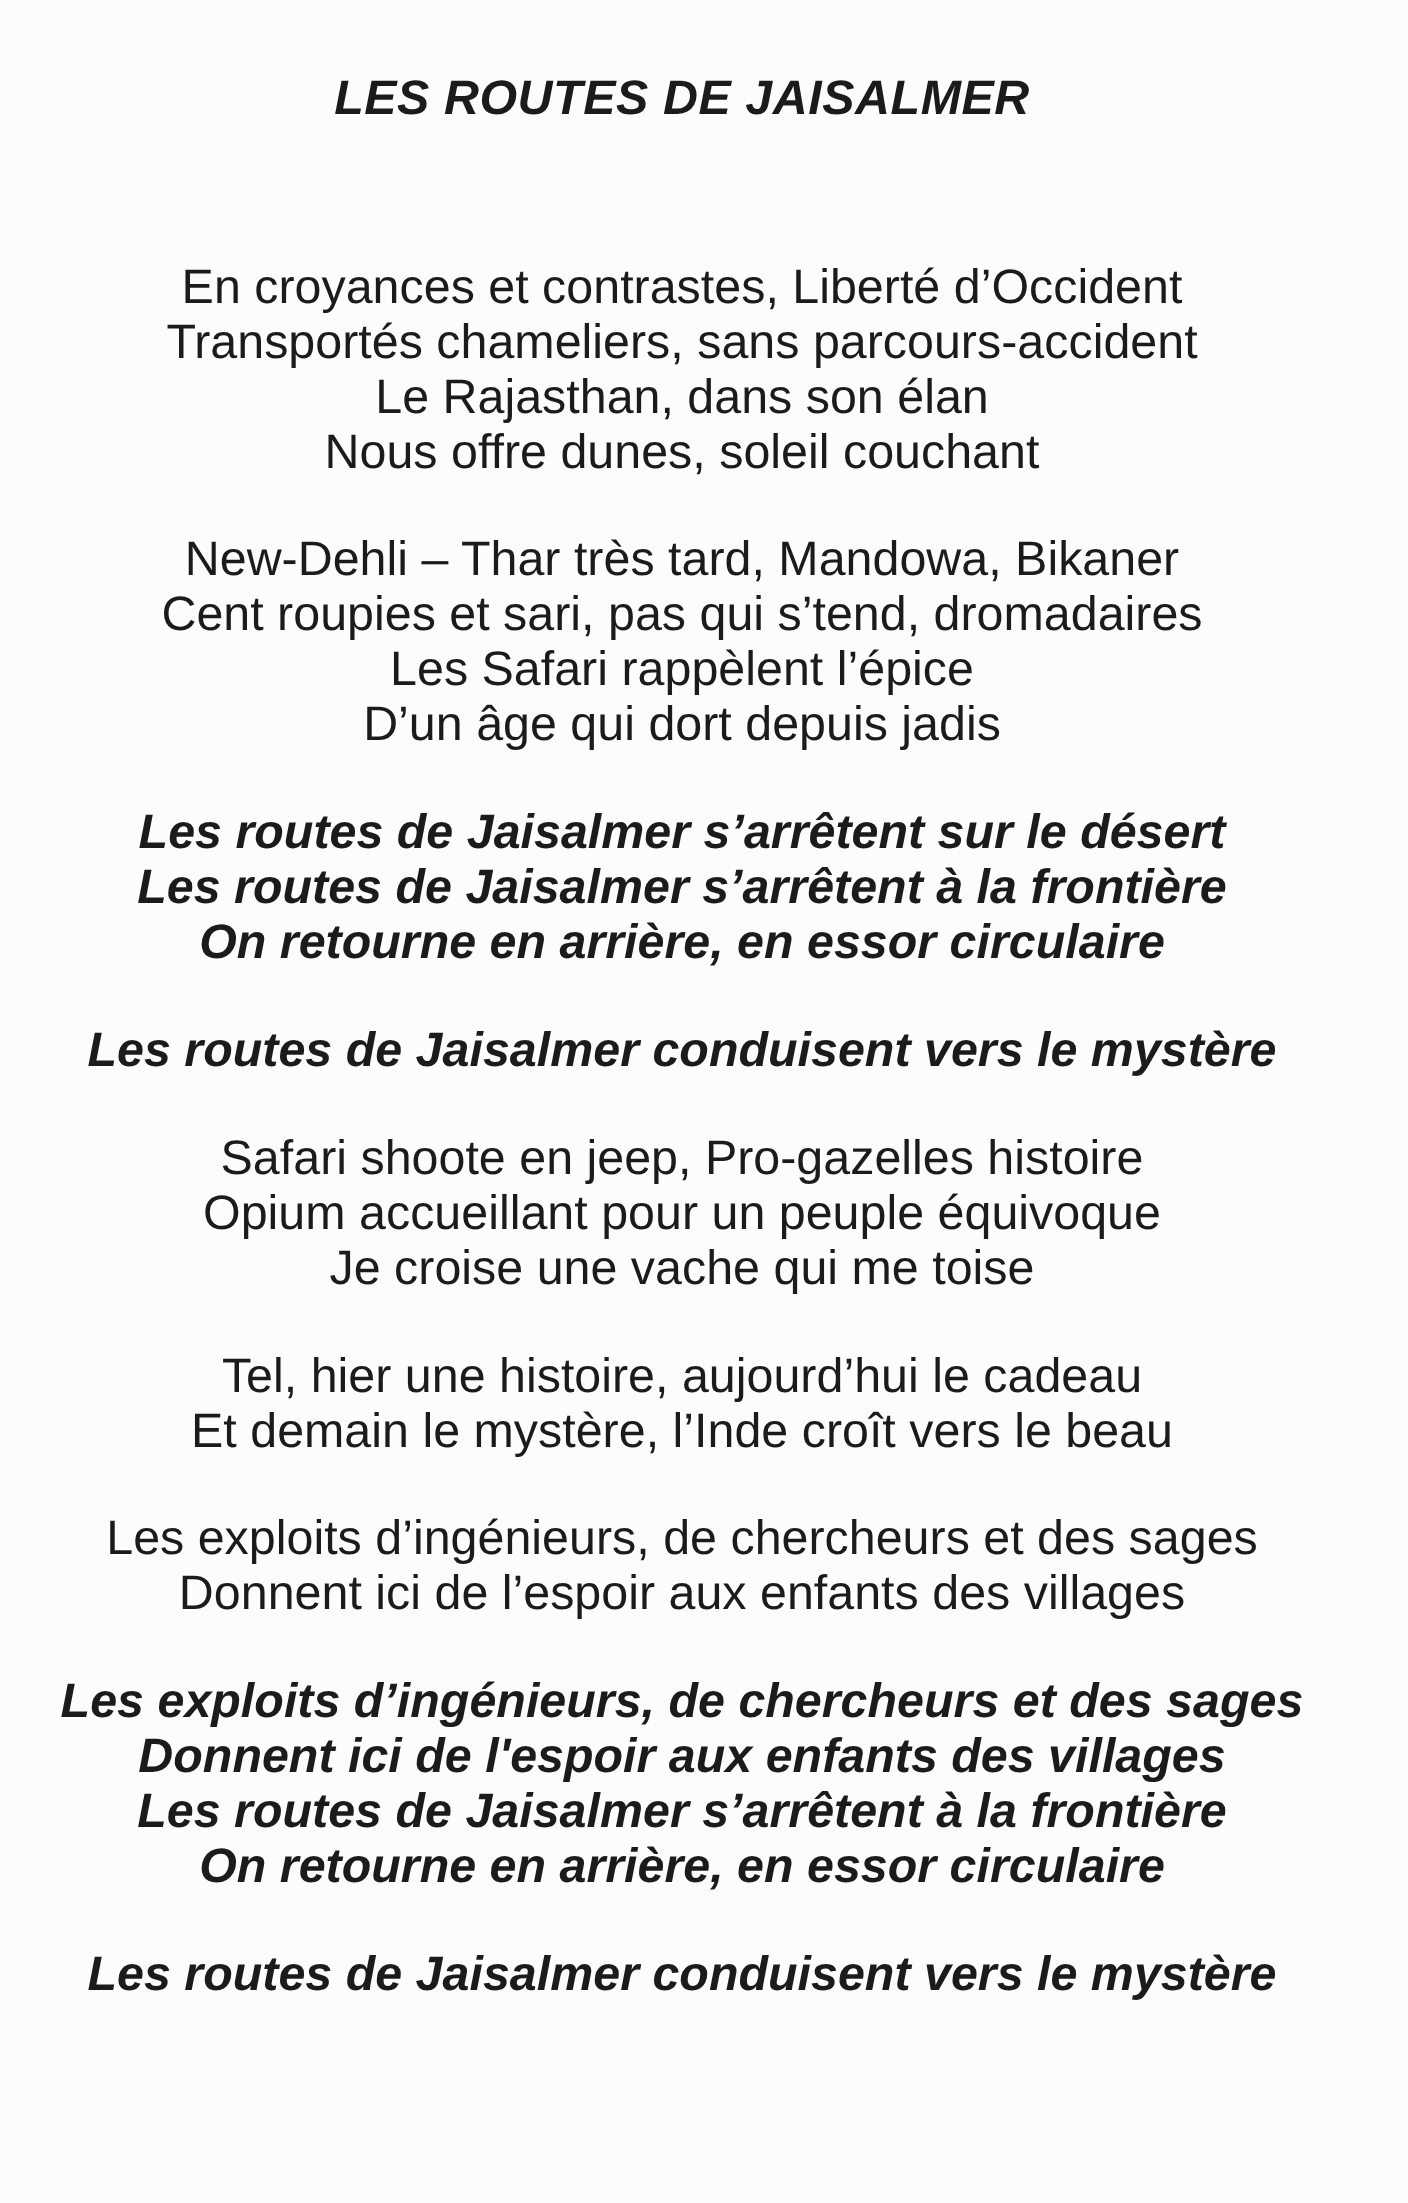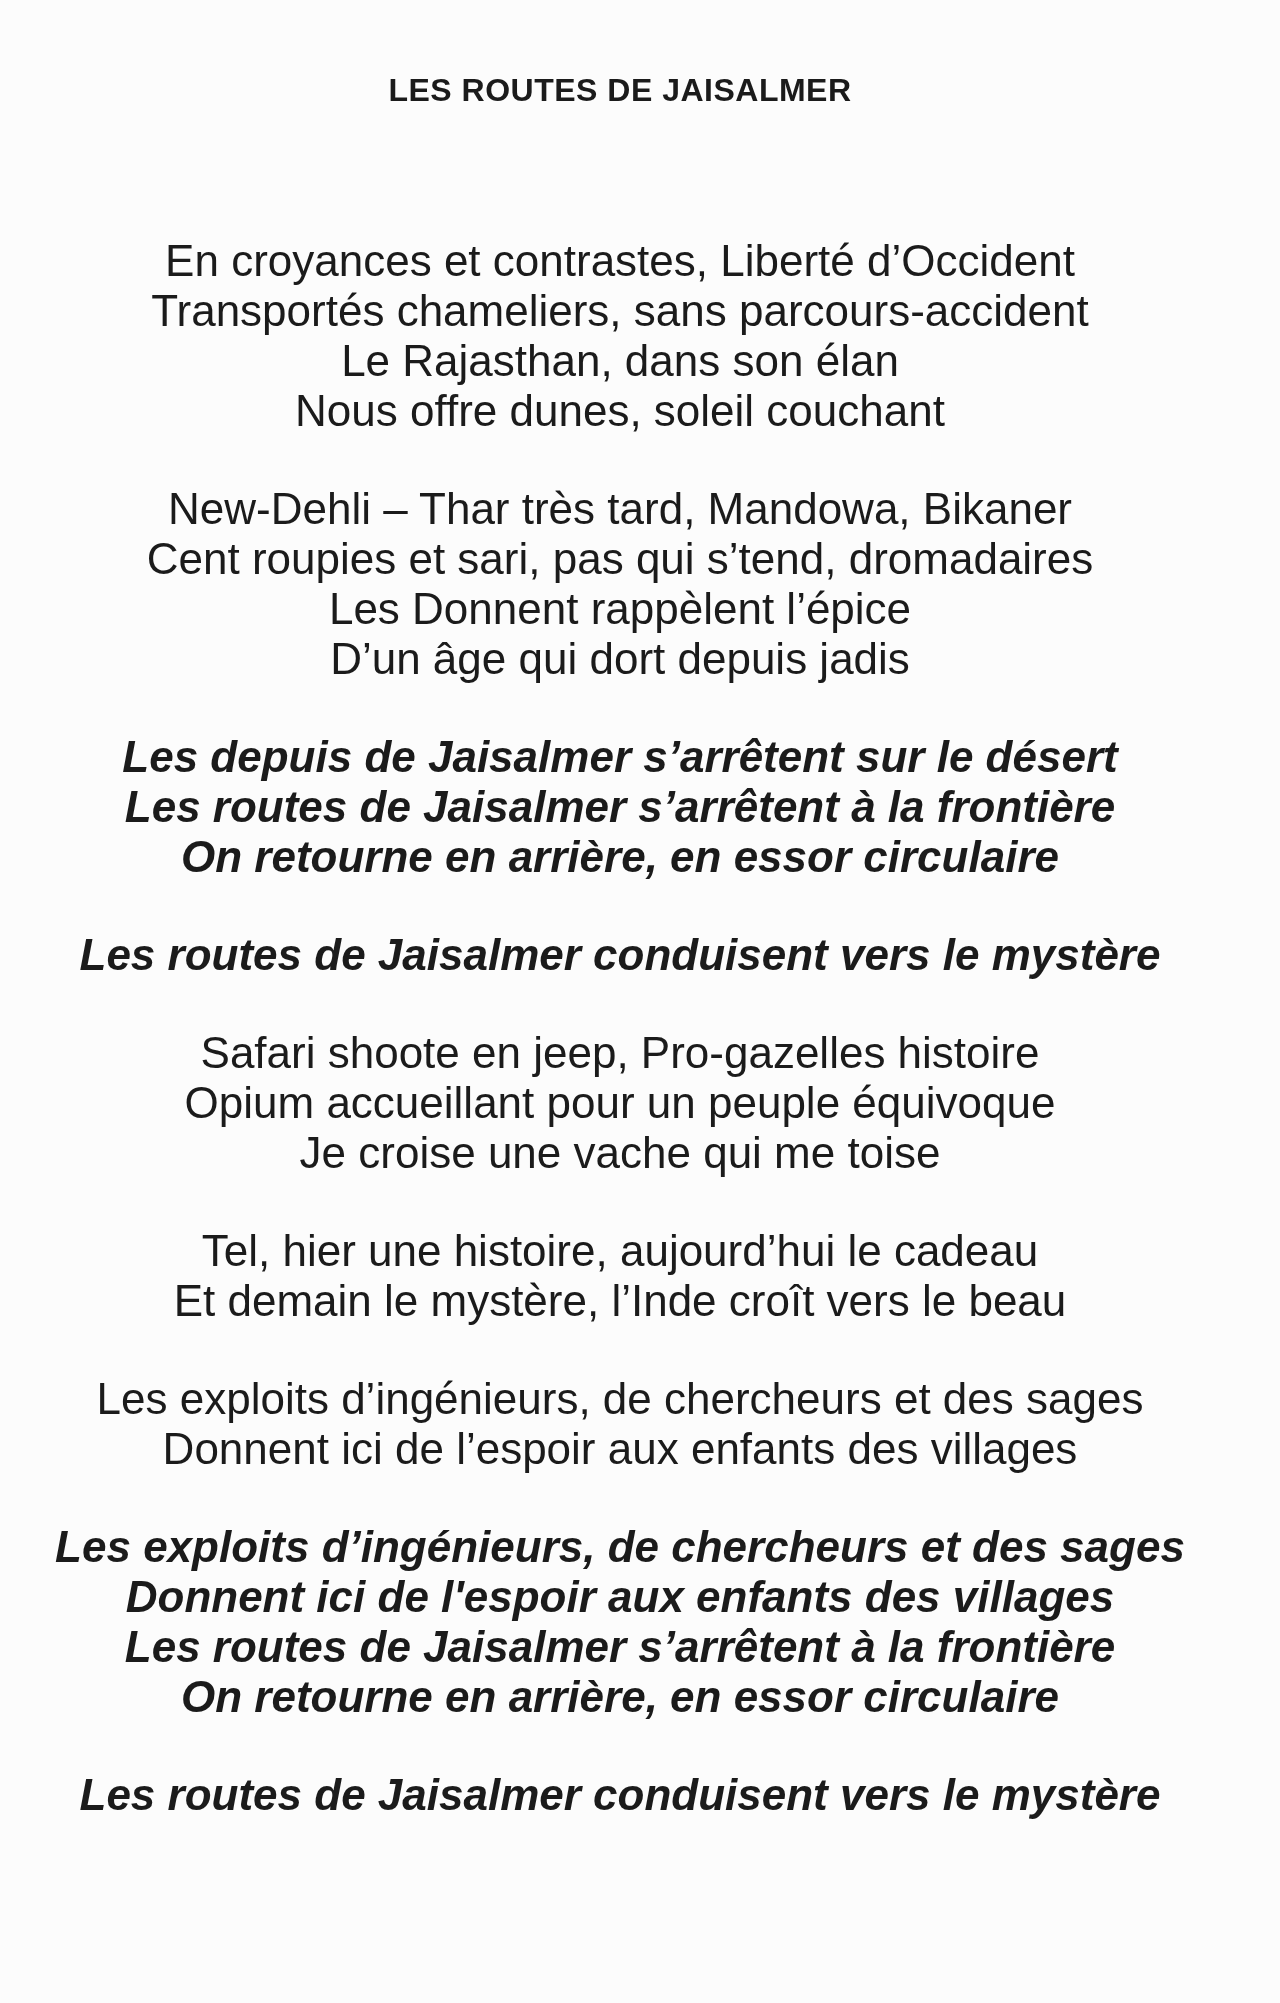--- a/index.html
+++ b/index.html
@@ -13,23 +13,24 @@
     overflow: hidden;
     font-family: "Liberation Sans", sans-serif;
     color: #1b1b1b;
   }
   .page {
     width: 1240px;
     padding-top: 62px;
     text-align: center;
   }
   .title {
-    font-size: 32px;
+    font-size: 44px;
     line-height: 56px;
     font-weight: bold;
+    font-style: italic;
     margin: 0 0 118px 0;
     letter-spacing: 0.5px;
   }
   .stanza {
     margin: 0 0 48px 0;
   }
   .stanza:last-child {
     margin-bottom: 0;
   }
   .line {
@@ -54,25 +55,25 @@
   <div id="stanzas">
       <div class="stanza verse">
         <div class="line">En croyances et contrastes, Liberté d’Occident</div>
         <div class="line">Transportés chameliers, sans parcours-accident</div>
         <div class="line">Le Rajasthan, dans son élan</div>
         <div class="line">Nous offre dunes, soleil couchant</div>
       </div>
       <div class="stanza verse">
         <div class="line">New-Dehli – Thar très tard, Mandowa, Bikaner</div>
         <div class="line">Cent roupies et sari, pas qui s’tend, dromadaires</div>
-        <div class="line">Les Donnent rappèlent l’épice</div>
+        <div class="line">Les Safari rappèlent l’épice</div>
         <div class="line">D’un âge qui dort depuis jadis</div>
       </div>
       <div class="stanza chorus">
-        <div class="line">Les depuis de Jaisalmer s’arrêtent sur le désert</div>
+        <div class="line">Les routes de Jaisalmer s’arrêtent sur le désert</div>
         <div class="line">Les routes de Jaisalmer s’arrêtent à la frontière</div>
         <div class="line">On retourne en arrière, en essor circulaire</div>
       </div>
       <div class="stanza chorus">
         <div class="line">Les routes de Jaisalmer conduisent vers le mystère</div>
       </div>
       <div class="stanza verse">
         <div class="line">Safari shoote en jeep, Pro-gazelles histoire</div>
         <div class="line">Opium accueillant pour un peuple équivoque</div>
         <div class="line">Je croise une vache qui me toise</div>

